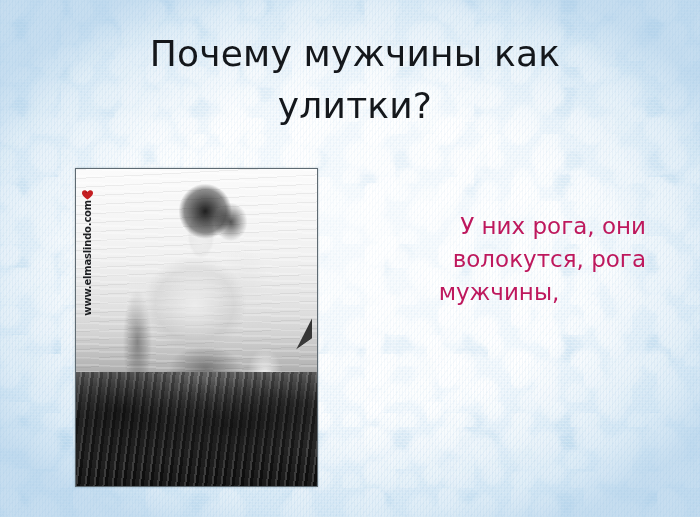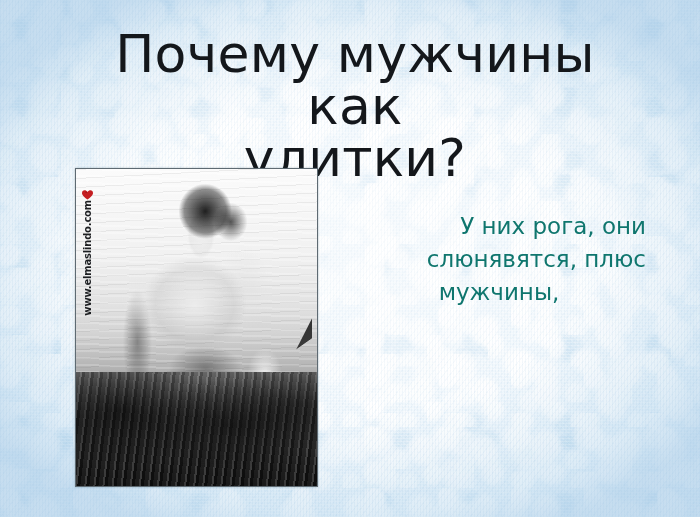--- a/index.html
+++ b/index.html
@@ -78,21 +78,21 @@
   }
 
   
   .title {
     position: absolute;
     left: 60px;
     top: 28px;
     width: 590px;
     text-align: center;
     font-family: "DejaVu Sans", sans-serif;
-    font-size: 52px;
+    font-size: 36px;
     line-height: 52px;
     font-weight: 400;
     letter-spacing: 0.2px;
     color: #14171b;
     white-space: pre-line;
   }
 
   
   .photo-frame {
     position: absolute;
@@ -228,21 +228,21 @@
   
   .body-copy {
     position: absolute;
     left: 352px;
     top: 210px;
     width: 294px;
     font-family: "DejaVu Sans", sans-serif;
     font-size: 23px;
     line-height: 33px;
     font-weight: 400;
-    color: #0f766e;
+    color: #be185d;
   }
   .body-line { display: block; white-space: pre; }
   .align-right  { text-align: right; }
   .align-center { text-align: center; }
 </style>
 </head>
 <body>
 
 <div class="slide">
 
@@ -266,17 +266,17 @@
           <path d="M5.5 9.6 C1.2 6.4 0 4.7 0 3.0 C0 1.3 1.1 0.3 2.5 0.3 C3.6 0.3 4.9 0.9 5.5 2.0 C6.1 0.9 7.4 0.3 8.5 0.3 C9.9 0.3 11 1.3 11 3.0 C11 4.7 9.8 6.4 5.5 9.6 Z" fill="#c41e22"></path>
           <path d="M3.1 2.0 C3.9 1.6 4.8 1.9 5.1 2.6 C4.4 3.0 3.5 2.8 3.1 2.0 Z" fill="#8e1316"></path>
         </svg>
       </span>
       <span class="watermark-text">www.elmaslindo.com</span>
     </div>
   </div>
 
   <div class="body-copy">
     <span class="body-line align-right">У них рога, они</span>
-    <span class="body-line align-right">слюнявятся, плюс</span>
+    <span class="body-line align-right">волокутся, рога</span>
     <span class="body-line align-center">мужчины,</span>
   </div>
 
 </div>
 
 </body></html>

